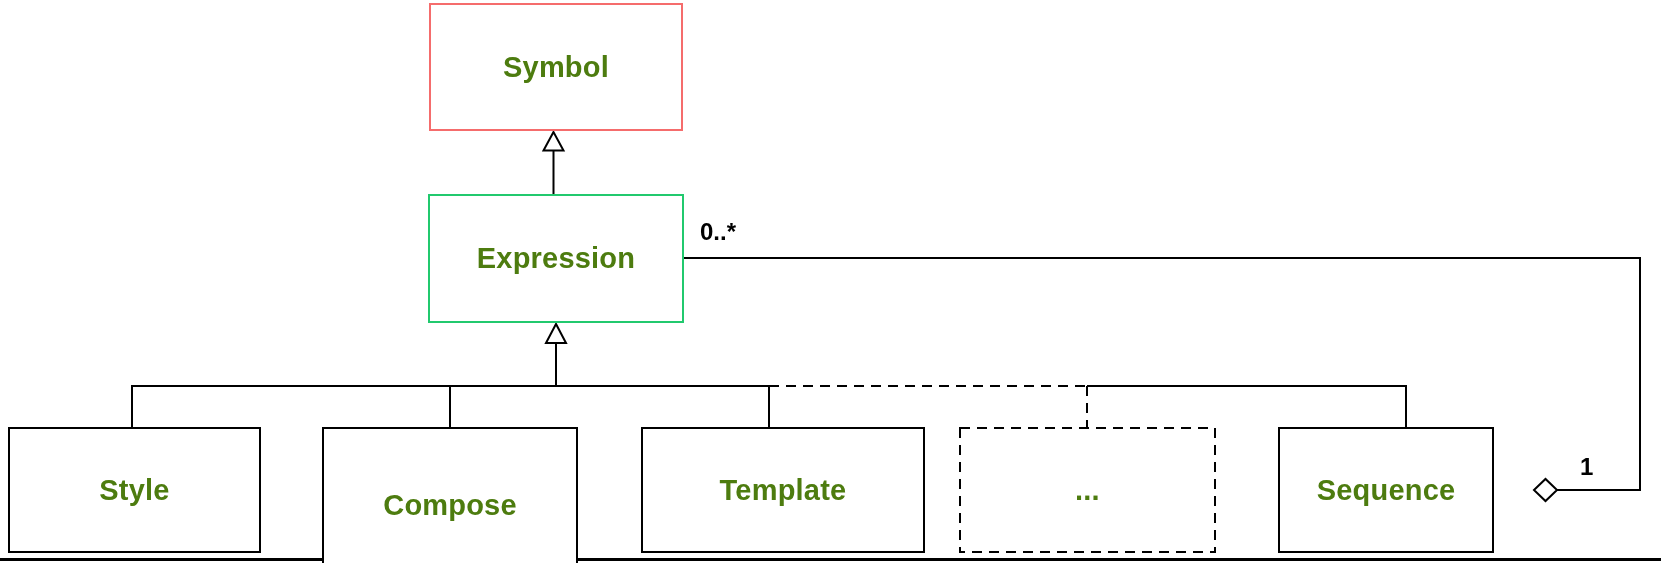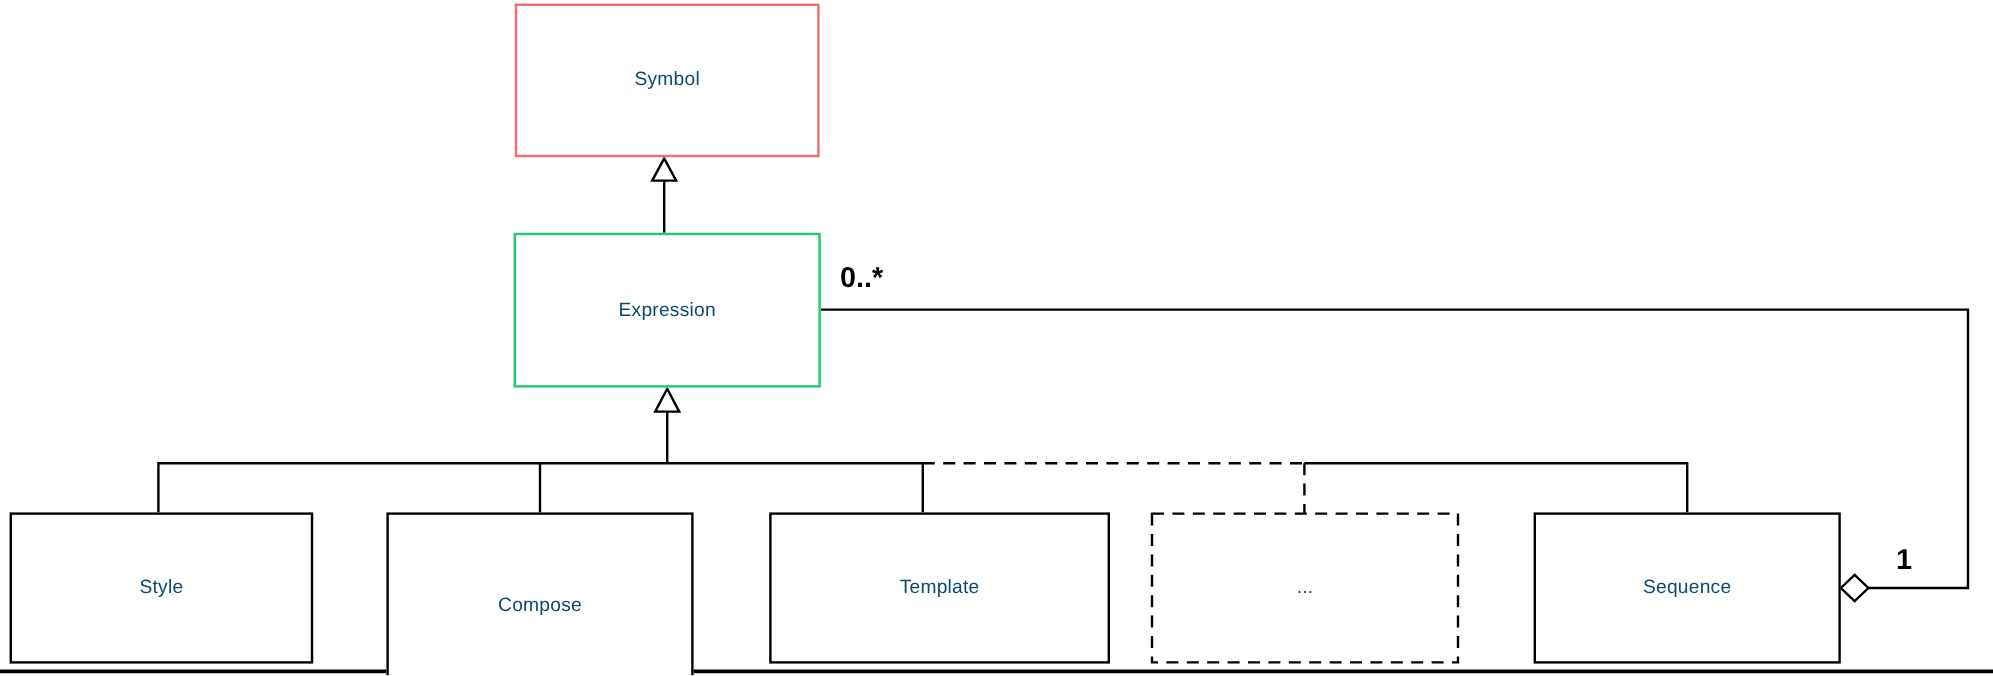--- a/index.html
+++ b/index.html
@@ -12,31 +12,31 @@
   }
   .edges { position:absolute; left:0; top:0; width:1661px; height:563px; }
   .node {
     position:absolute;
     box-sizing:border-box;
     background:#ffffff;
     border:2px solid #000000;
     display:flex; align-items:center; justify-content:center;
   }
   .node .label {
-    font-size:16px; font-weight:normal; color:#0c4a6e;
+    font-size:29px; font-weight:bold; color:#4d7c0f;
     letter-spacing:0.2px;
     white-space:nowrap;
   }
   .node-symbol     { left:429px; top:3px;   width:254px; height:128px; border-color:#f56c6c; }
   .node-expression { left:428px; top:194px; width:256px; height:129px; border-color:#21c96e; }
   .node-style      { left:8px;   top:427px; width:253px; height:126px; }
   .node-compose    { left:322px; top:427px; width:256px; height:156px; }
   .node-template   { left:641px; top:427px; width:284px; height:126px; }
   .node-ellipsis   { left:959px; top:427px; width:257px; height:126px; border:none; background:transparent; }
-  .node-sequence   { left:1278px; top:427px; width:256px; height:126px; }
+  .node-sequence   { left:1278px; top:427px; width:216px; height:126px; }
   .mult-label {
     position:absolute;
     font-size:24px; font-weight:bold; color:#000000;
     line-height:1;
     white-space:nowrap;
   }
   .mult-source { left:700px; top:220px; }
   .mult-target { left:1580px; top:455px; }
 </style>
 </head>

